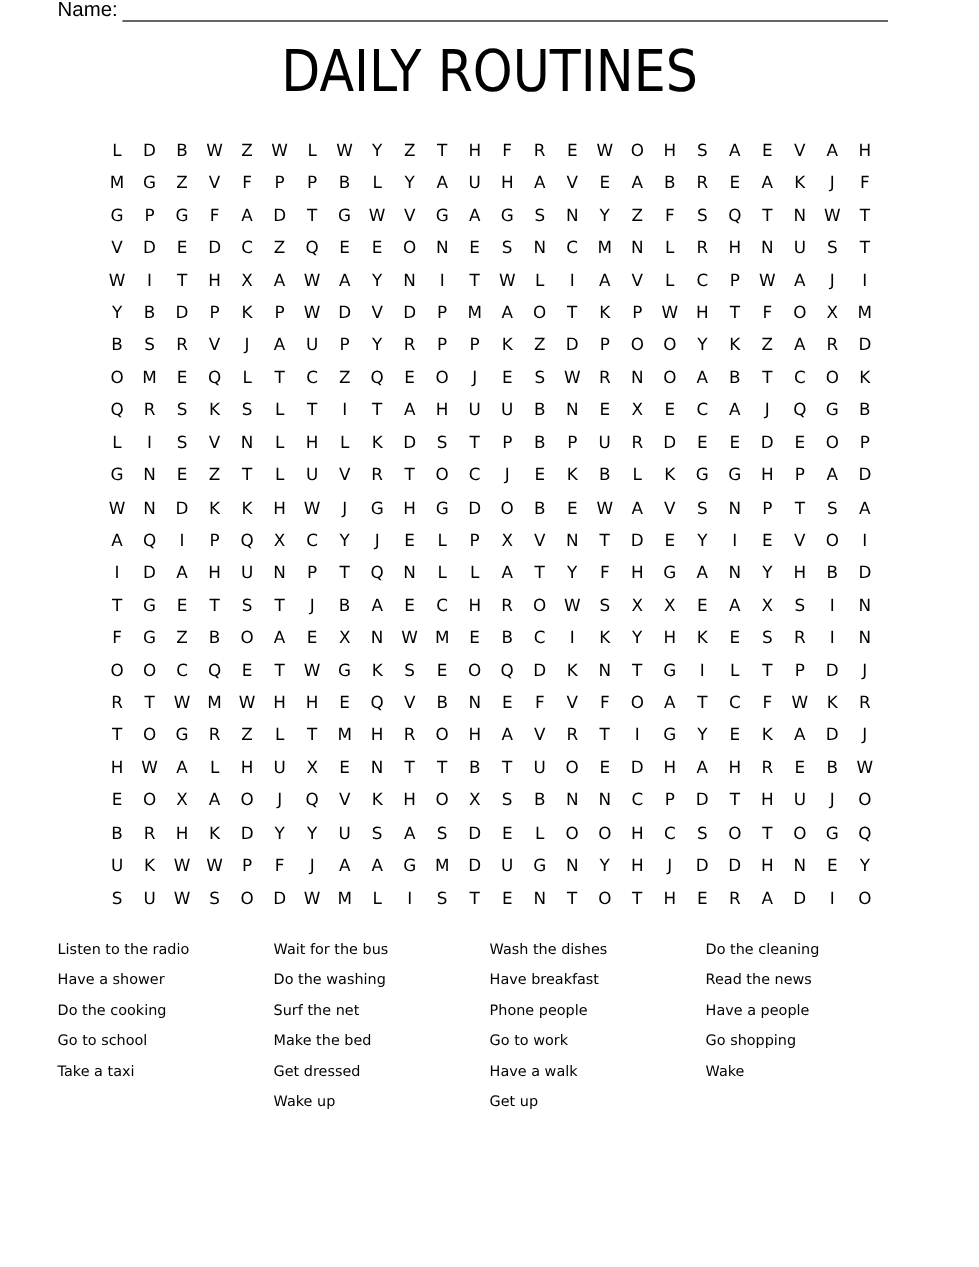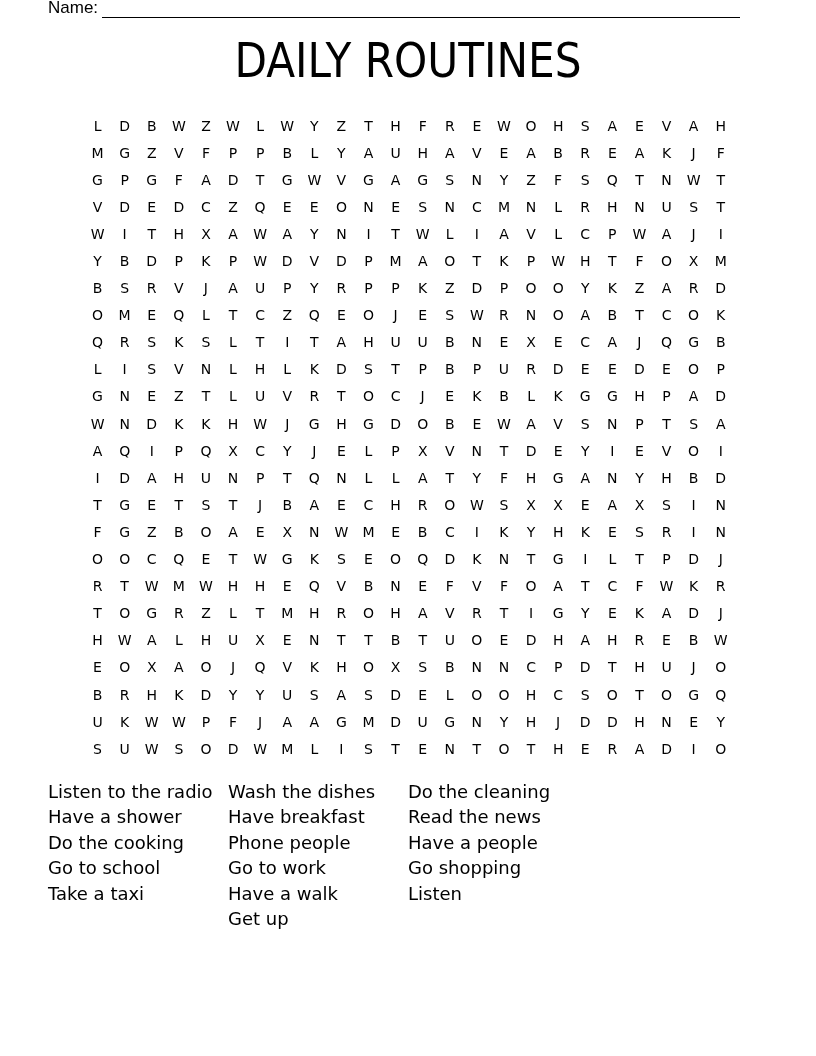--- a/index.html
+++ b/index.html
@@ -18,21 +18,21 @@
   }
   .grid {
     position: absolute; left: 84px; top: 112px;
     display: grid; grid-template-columns: repeat(24, 27.1px); grid-auto-rows: 27.1px;
     font-family: "DejaVu Sans", sans-serif; font-size: 14px;
   }
   .cell { display: flex; align-items: center; justify-content: center; }
   .words {
     position: absolute; left: 48px; top: 779px;
     display: grid; grid-template-columns: 180px 180px 180px 180px;
-    font-family: "DejaVu Sans", sans-serif; font-size: 18px; line-height: 25.4px;
+    font-family: "DejaVu Sans", sans-serif; font-size: 12px; line-height: 25.4px;
   }
   .col { display: flex; flex-direction: column; }
   .word { white-space: nowrap; }
 </style>
 </head>
 <body>
 
 <div class="name-line">
   <span>Name:</span><span class="underline"></span>
 </div>
@@ -620,27 +620,35 @@
 
 <div class="words" id="word-list">
   <div class="col">
     <span class="word">Listen to the radio</span>
     <span class="word">Have a shower</span>
     <span class="word">Do the cooking</span>
     <span class="word">Go to school</span>
     <span class="word">Take a taxi</span>
   </div>
   <div class="col">
+    <span class="word">Wait for the bus</span>
+    <span class="word">Do the washing</span>
+    <span class="word">Surf the net</span>
+    <span class="word">Make the bed</span>
+    <span class="word">Get dressed</span>
+    <span class="word">Wake up</span>
+  </div>
+  <div class="col">
     <span class="word">Wash the dishes</span>
     <span class="word">Have breakfast</span>
     <span class="word">Phone people</span>
     <span class="word">Go to work</span>
     <span class="word">Have a walk</span>
     <span class="word">Get up</span>
   </div>
   <div class="col">
     <span class="word">Do the cleaning</span>
     <span class="word">Read the news</span>
     <span class="word">Have a people</span>
     <span class="word">Go shopping</span>
-    <span class="word">Listen</span>
+    <span class="word">Wake</span>
   </div>
 </div>
 
 </body></html>

